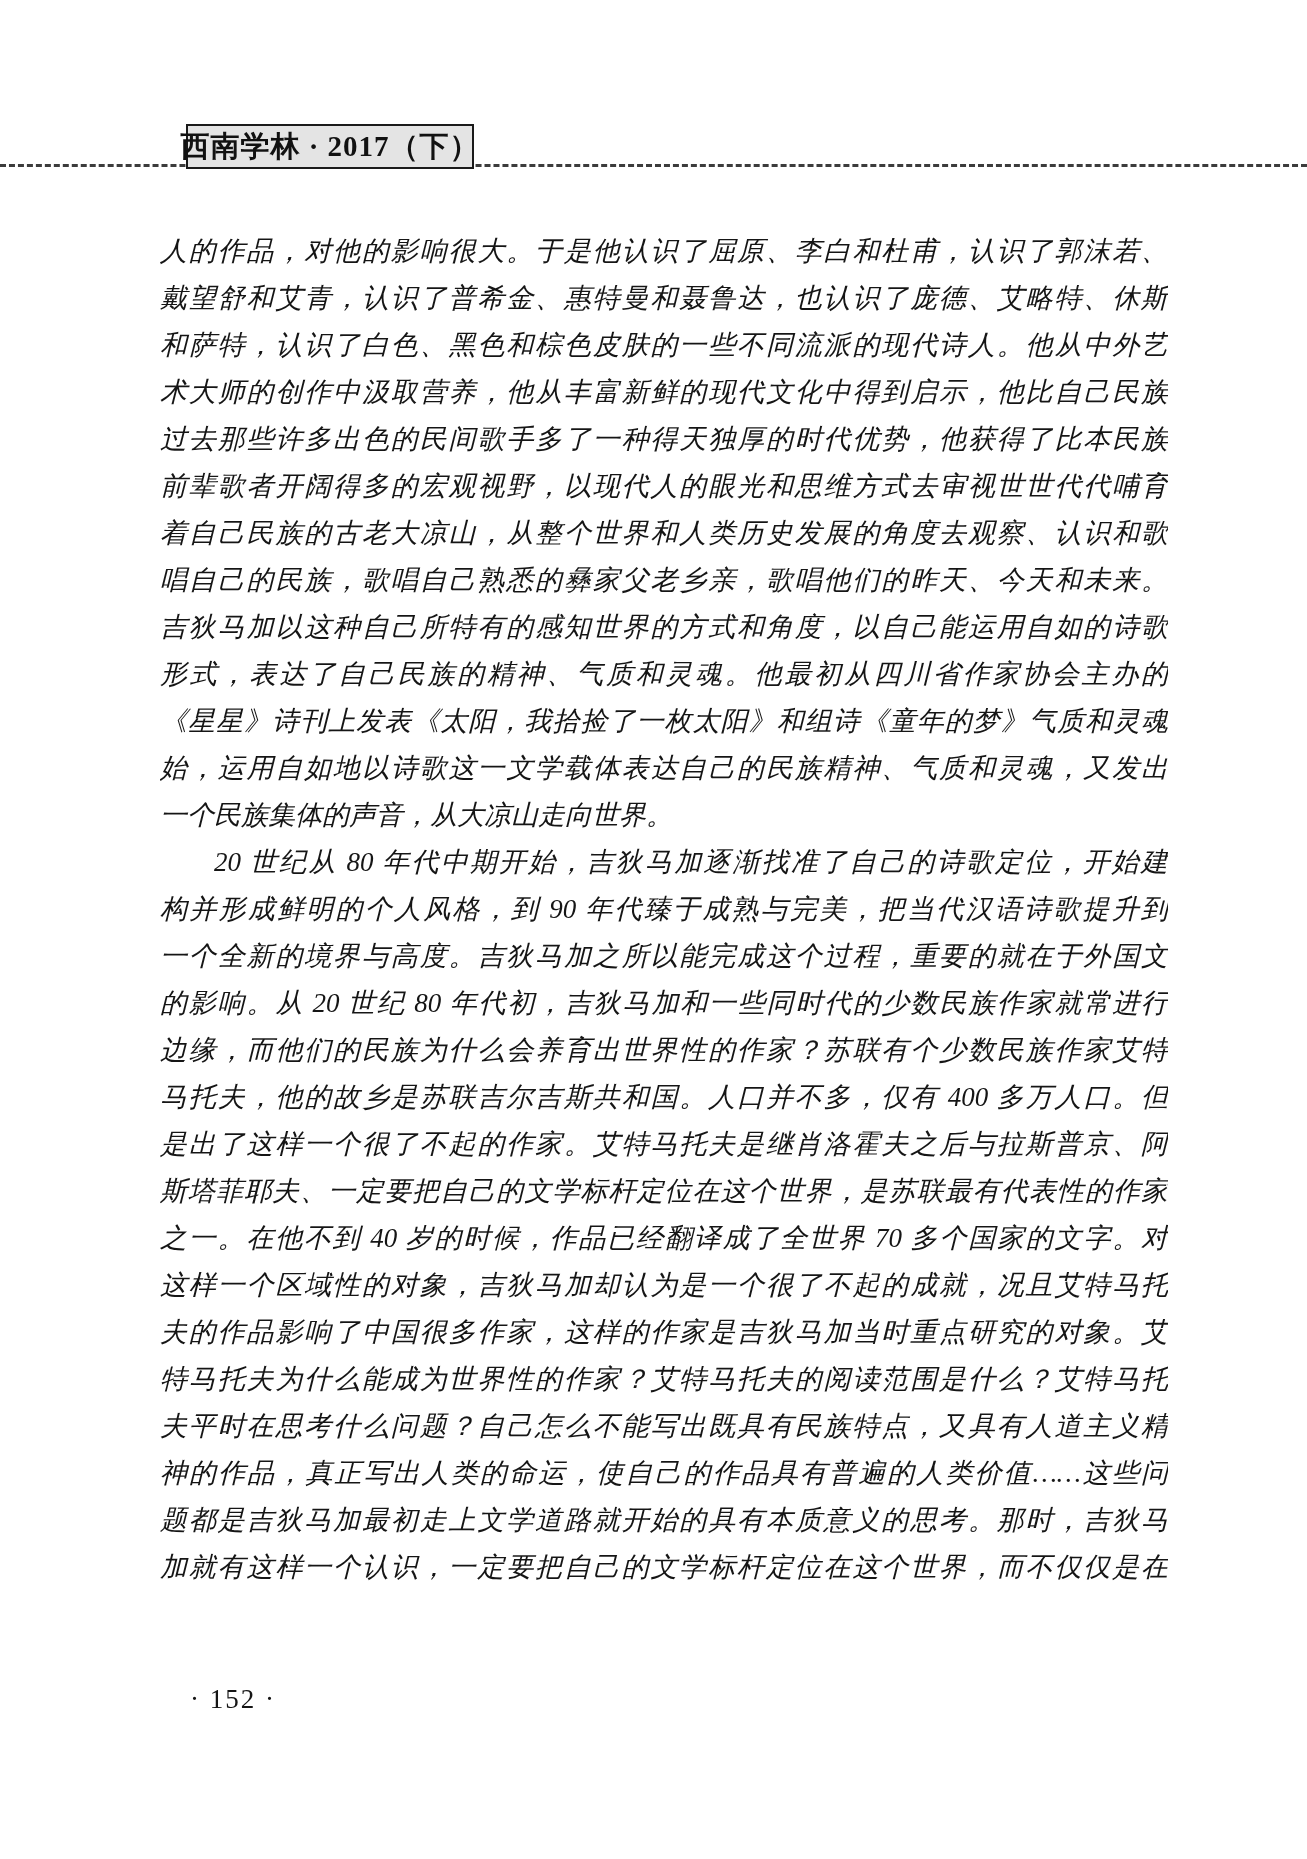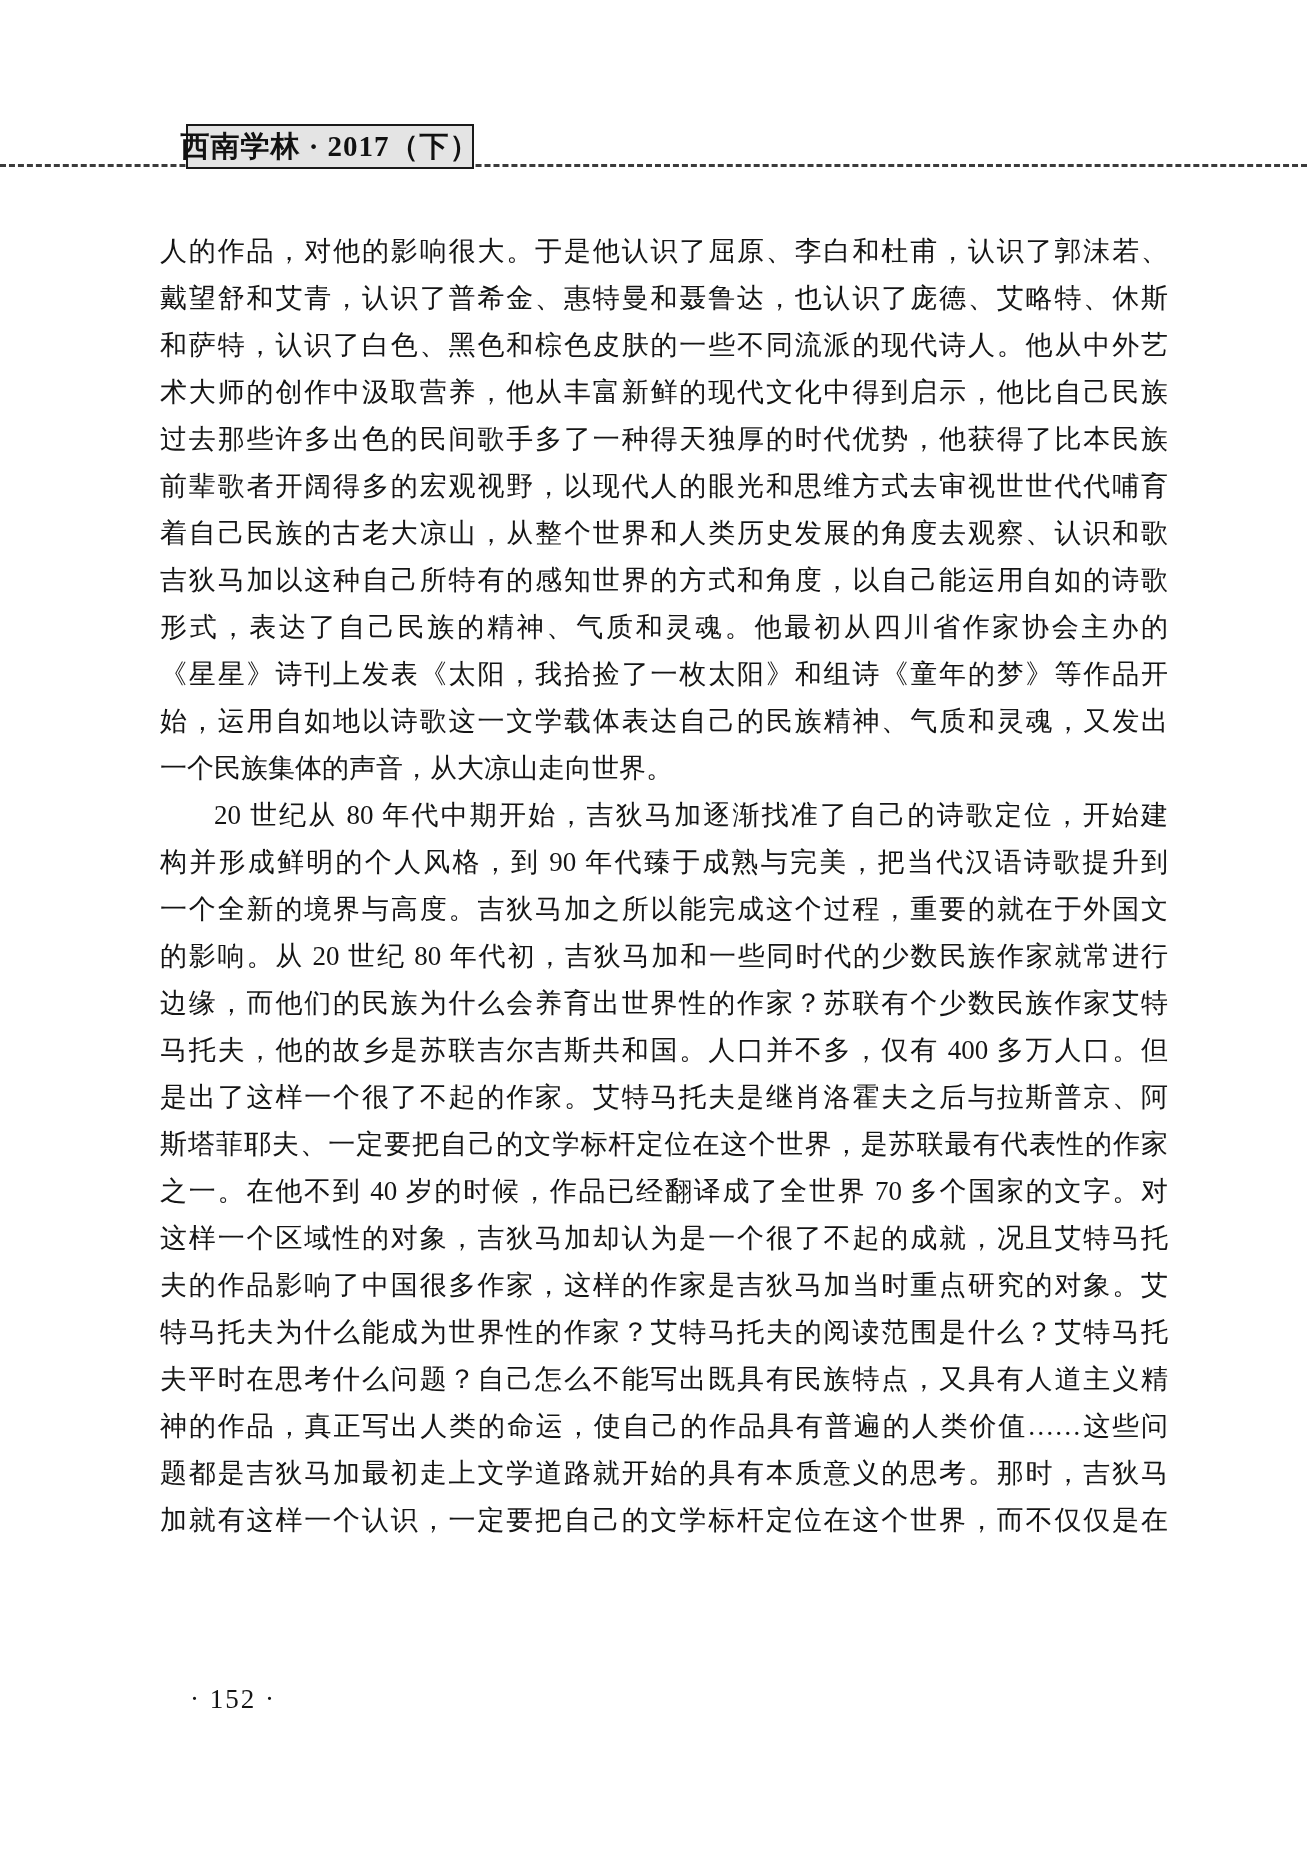--- a/index.html
+++ b/index.html
@@ -58,20 +58,21 @@
     width: 1008px;
     font-size: 27px;
     color: var(--ink);
   }
   .text-line {
     height: 47px;
     line-height: 47px;
     overflow: hidden;
     white-space: nowrap;
     text-align: justify;
+    font-style: italic;
   }
   .text-line.j {
     text-align-last: justify;
     -moz-text-align-last: justify;
   }
   .text-line.short {
     text-align: center;
     text-align-last: left;
   }
   .text-line.indent {
@@ -101,23 +102,24 @@
 
   <div class="text-block">
       <div>
         <div class="text-line j">人的作品，对他的影响很大。于是他认识了屈原、李白和杜甫，认识了郭沫若、</div>
         <div class="text-line j">戴望舒和艾青，认识了普希金、惠特曼和聂鲁达，也认识了庞德、艾略特、休斯</div>
         <div class="text-line j">和萨特，认识了白色、黑色和棕色皮肤的一些不同流派的现代诗人。他从中外艺</div>
         <div class="text-line j">术大师的创作中汲取营养，他从丰富新鲜的现代文化中得到启示，他比自己民族</div>
         <div class="text-line j">过去那些许多出色的民间歌手多了一种得天独厚的时代优势，他获得了比本民族</div>
         <div class="text-line j">前辈歌者开阔得多的宏观视野，以现代人的眼光和思维方式去审视世世代代哺育</div>
         <div class="text-line j">着自己民族的古老大凉山，从整个世界和人类历史发展的角度去观察、认识和歌</div>
+        <div class="text-line j">唱自己的民族，歌唱自己熟悉的彝家父老乡亲，歌唱他们的昨天、今天和未来。</div>
         <div class="text-line j">吉狄马加以这种自己所特有的感知世界的方式和角度，以自己能运用自如的诗歌</div>
         <div class="text-line j">形式，表达了自己民族的精神、气质和灵魂。他最初从四川省作家协会主办的</div>
-        <div class="text-line j">《星星》诗刊上发表《太阳，我拾捡了一枚太阳》和组诗《童年的梦》等作品开</div>
+        <div class="text-line j">《星星》诗刊上发表《太阳，我拾捡了一枚太阳》和组诗《童年的梦》气质和灵魂</div>
         <div class="text-line j">始，运用自如地以诗歌这一文学载体表达自己的民族精神、气质和灵魂，又发出</div>
         <div class="text-line short">一个民族集体的声音，从大凉山走向世界。</div>
       </div>
       <div>
         <div class="text-line j indent">20 世纪从 80 年代中期开始，吉狄马加逐渐找准了自己的诗歌定位，开始建</div>
         <div class="text-line j">构并形成鲜明的个人风格，到 90 年代臻于成熟与完美，把当代汉语诗歌提升到</div>
         <div class="text-line j">一个全新的境界与高度。吉狄马加之所以能完成这个过程，重要的就在于外国文</div>
         <div class="text-line j">的影响。从 20 世纪 80 年代初，吉狄马加和一些同时代的少数民族作家就常进行</div>
         <div class="text-line j">边缘，而他们的民族为什么会养育出世界性的作家？苏联有个少数民族作家艾特</div>
         <div class="text-line j">马托夫，他的故乡是苏联吉尔吉斯共和国。人口并不多，仅有 400 多万人口。但</div>

